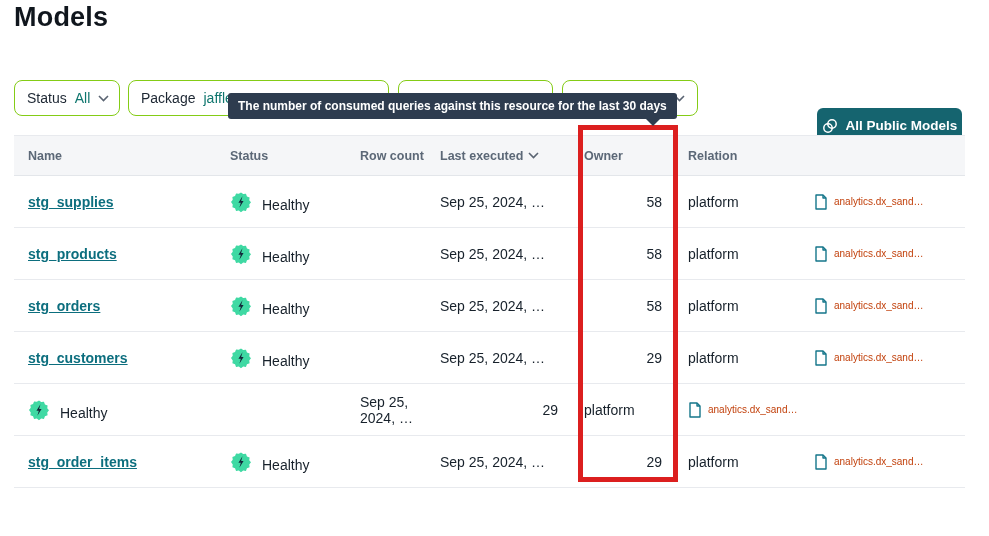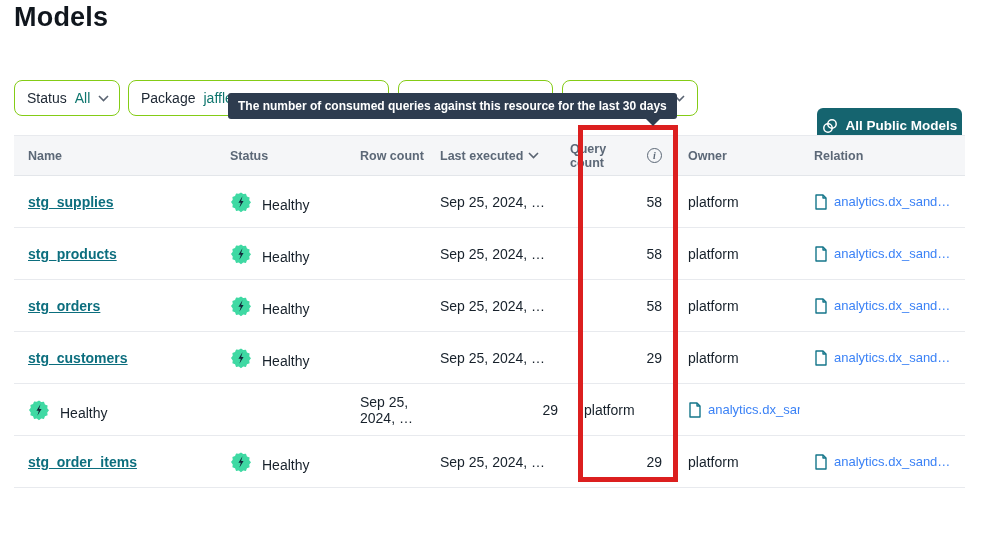--- a/index.html
+++ b/index.html
@@ -34,21 +34,21 @@
   .thead { height:40px; background:#f5f6f8; border-bottom:1px solid #e3e6ea; }
   .th { font-size:12.5px; font-weight:700; color:#5c6877; padding-left:14px; display:flex; align-items:center; gap:5px; }
   .th.qc { justify-content:flex-end; padding-right:12px; padding-left:0; }
   .row { height:52px; border-bottom:1px solid #e8eaee; background:#fff; }
   .td { padding-left:14px; font-size:14px; color:#17212b; display:flex; align-items:center; }
   .td.qc { justify-content:flex-end; padding-right:12px; padding-left:0; font-size:14px; }
 
   .name-link { color:#0c6e7e; font-weight:700; text-decoration:underline; cursor:pointer; }
   .health-badge { display:flex; align-items:flex-end; gap:10px; }
   .seal { width:22px; height:22px; flex:none; }
-  .rel-link { color:#3b82f6; font-size:13px; display:flex; align-items:center; gap:6px; cursor:pointer;
+  .rel-link { color:#c2410c; font-size:10px; display:flex; align-items:center; gap:6px; cursor:pointer;
               white-space:nowrap; overflow:hidden; }
   .file-icon { width:14px; height:16px; flex:none; }
   .file-icon path { fill:none; stroke:#14768a; stroke-width:1.4; stroke-linejoin:round; }
 
   .info-badge { width:15px; height:15px; border:1.3px solid #5c6877; border-radius:50%; color:#5c6877;
                 font-size:10px; font-weight:700; display:flex; align-items:center; justify-content:center;
                 font-family:"Liberation Serif", serif; font-style:italic; flex:none; cursor:pointer; }
 
   
   .red-box { position:absolute; left:578px; top:125px; width:100px; height:357px;
@@ -100,24 +100,20 @@
     <div class="tr thead">
       <div class="th">Name</div>
       <div class="th">Status</div>
       <div class="th">Row count</div>
       <div class="th">
         <span>Last executed</span>
         <svg class="chev" viewBox="0 0 11 7">
             <polyline points="1,1 5.5,5.5 10,1"></polyline>
           </svg>
       </div>
-      <div class="th qc">
-        <span>Query count</span>
-        <span class="info-badge">i</span>
-      </div>
       <div class="th">Owner</div>
       <div class="th">Relation</div>
     </div>
     <div>
     <div class="tr row">
       <div class="td">
         <span class="name-link">stg_supplies</span>
       </div>
       <div class="td">
         <span class="health-badge">

